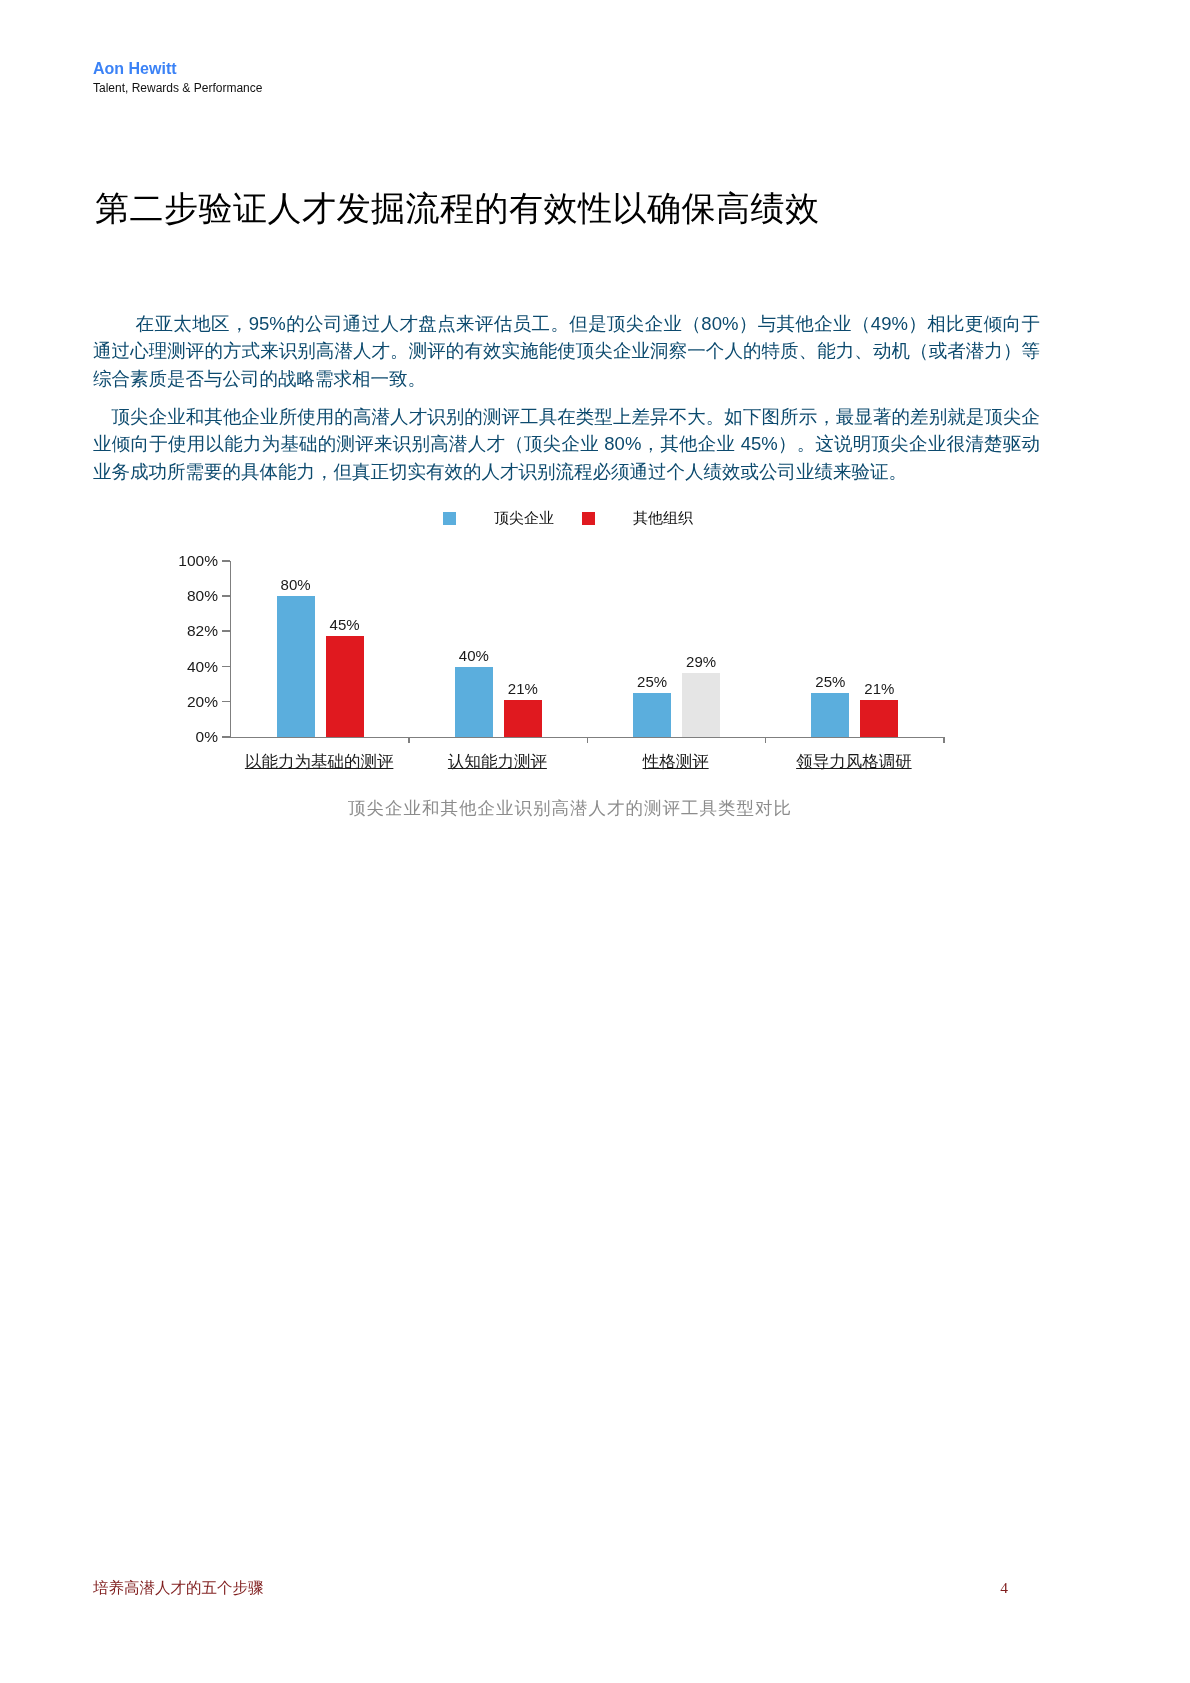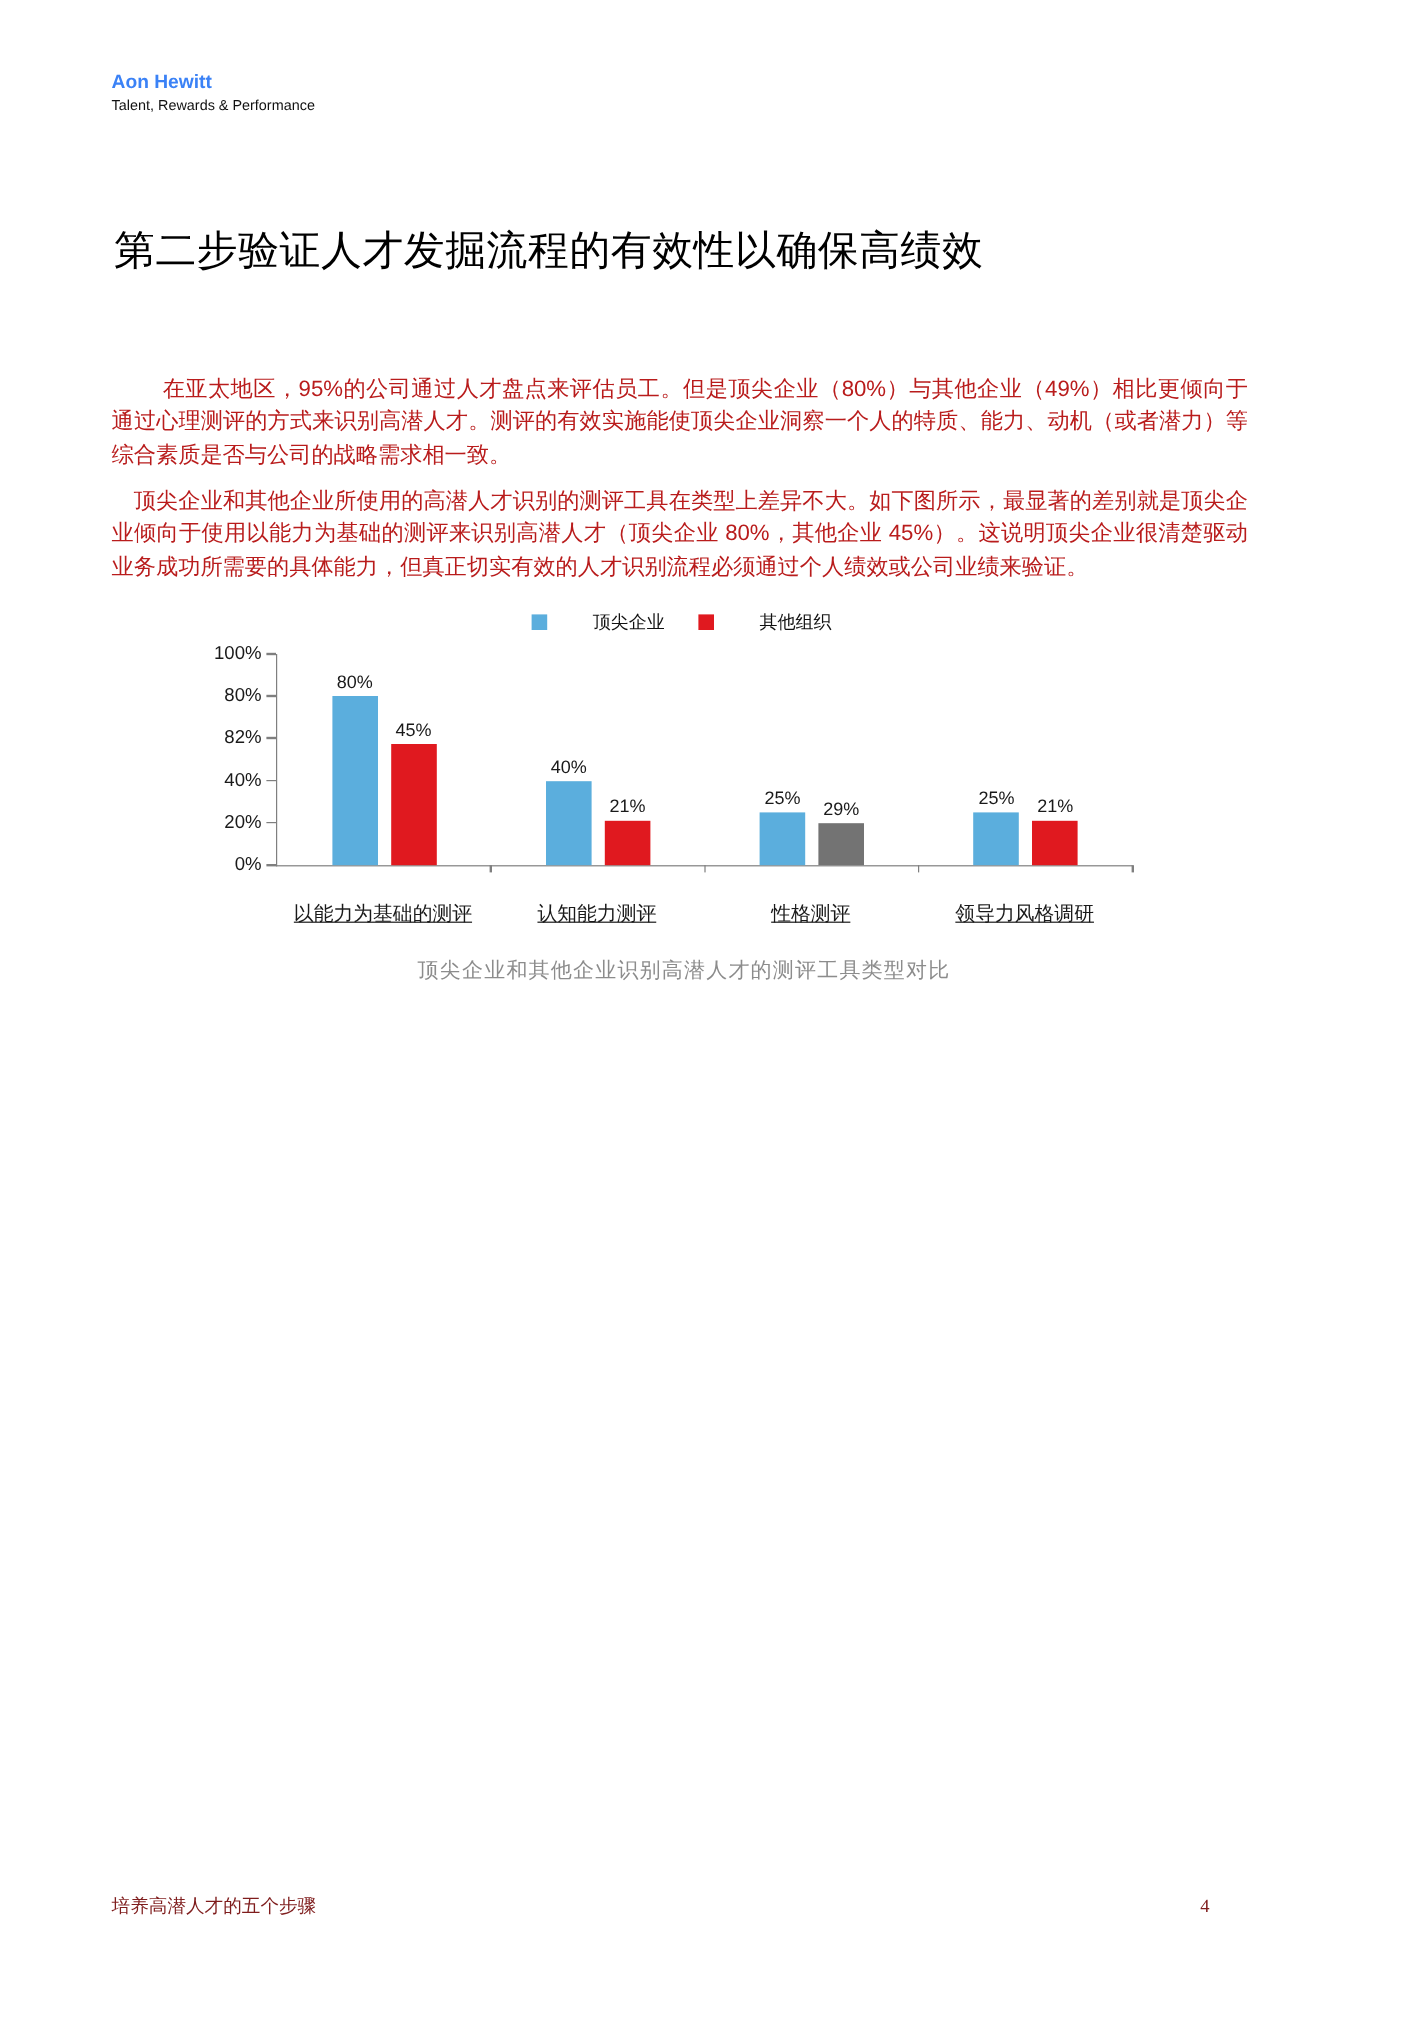--- a/index.html
+++ b/index.html
@@ -12,33 +12,33 @@
   .tagline{font-size:12px;margin-top:3px;color:#111;}
 
   .doc-title{
     position:absolute;top:163px;left:95px;width:1000px;
     font-family:"Liberation Serif",serif;font-weight:500;
     font-size:34px;color:#000;letter-spacing:0.5px;
   }
 
   .para{
     position:absolute;left:93px;width:947px;
-    font-size:18.5px;line-height:27.5px;text-align:justify;color:#b91c1c;
+    font-size:18.5px;line-height:27.5px;text-align:justify;color:#0c4a6e;
   }
   .para1{top:291px;text-indent:2.3em;}
   .para2{top:384px;text-indent:1em;}
 
   
   .chart{position:absolute;top:505px;left:93px;width:950px;height:275px;}
   .legend{position:absolute;top:4px;left:0;width:100%;display:flex;justify-content:center;gap:28px;font-size:15px;color:#111;}
   .legend-item{display:flex;align-items:center;gap:38px;}
   .swatch{width:13px;height:13px;flex:0 0 13px;}
 
   .plot{
-    position:absolute;left:137px;top:40px;width:713px;height:176px;
+    position:absolute;left:137px;top:56px;width:713px;height:176px;
     border-left:1.5px solid #7f7f7f;border-bottom:1.5px solid #7f7f7f;
     display:flex;align-items:flex-end;
   }
   .ytick-label{position:absolute;right:calc(100% + 13px);width:60px;text-align:right;font-size:15.5px;color:#1a1a1a;}
   .ytick-mark{position:absolute;left:-9px;width:8px;height:1.5px;background:#7f7f7f;}
   .xtick{position:absolute;top:100%;width:1.5px;height:6px;background:#7f7f7f;}
   .group{flex:1;display:flex;justify-content:center;align-items:flex-end;gap:11px;height:100%;}
   .bar{position:relative;width:38px;}
   .bar-label{
     position:absolute;bottom:100%;margin-bottom:3px;left:50%;transform:translateX(-50%);
@@ -110,21 +110,21 @@
             <div class="bar-label">40%</div>
           </div>
           <div class="bar" style="height: 36.96px; background: rgb(224, 25, 31);">
             <div class="bar-label">21%</div>
           </div>
         </div>
         <div class="group">
           <div class="bar" style="height: 44px; background: rgb(91, 174, 221);">
             <div class="bar-label">25%</div>
           </div>
-          <div class="bar" style="height: 35px; background: #737373;">
+          <div class="bar" style="height: 64px; background: #e5e5e5;">
             <div class="bar-label">29%</div>
           </div>
         </div>
         <div class="group">
           <div class="bar" style="height: 44px; background: rgb(91, 174, 221);">
             <div class="bar-label">25%</div>
           </div>
           <div class="bar" style="height: 36.96px; background: rgb(224, 25, 31);">
             <div class="bar-label">21%</div>
           </div>

